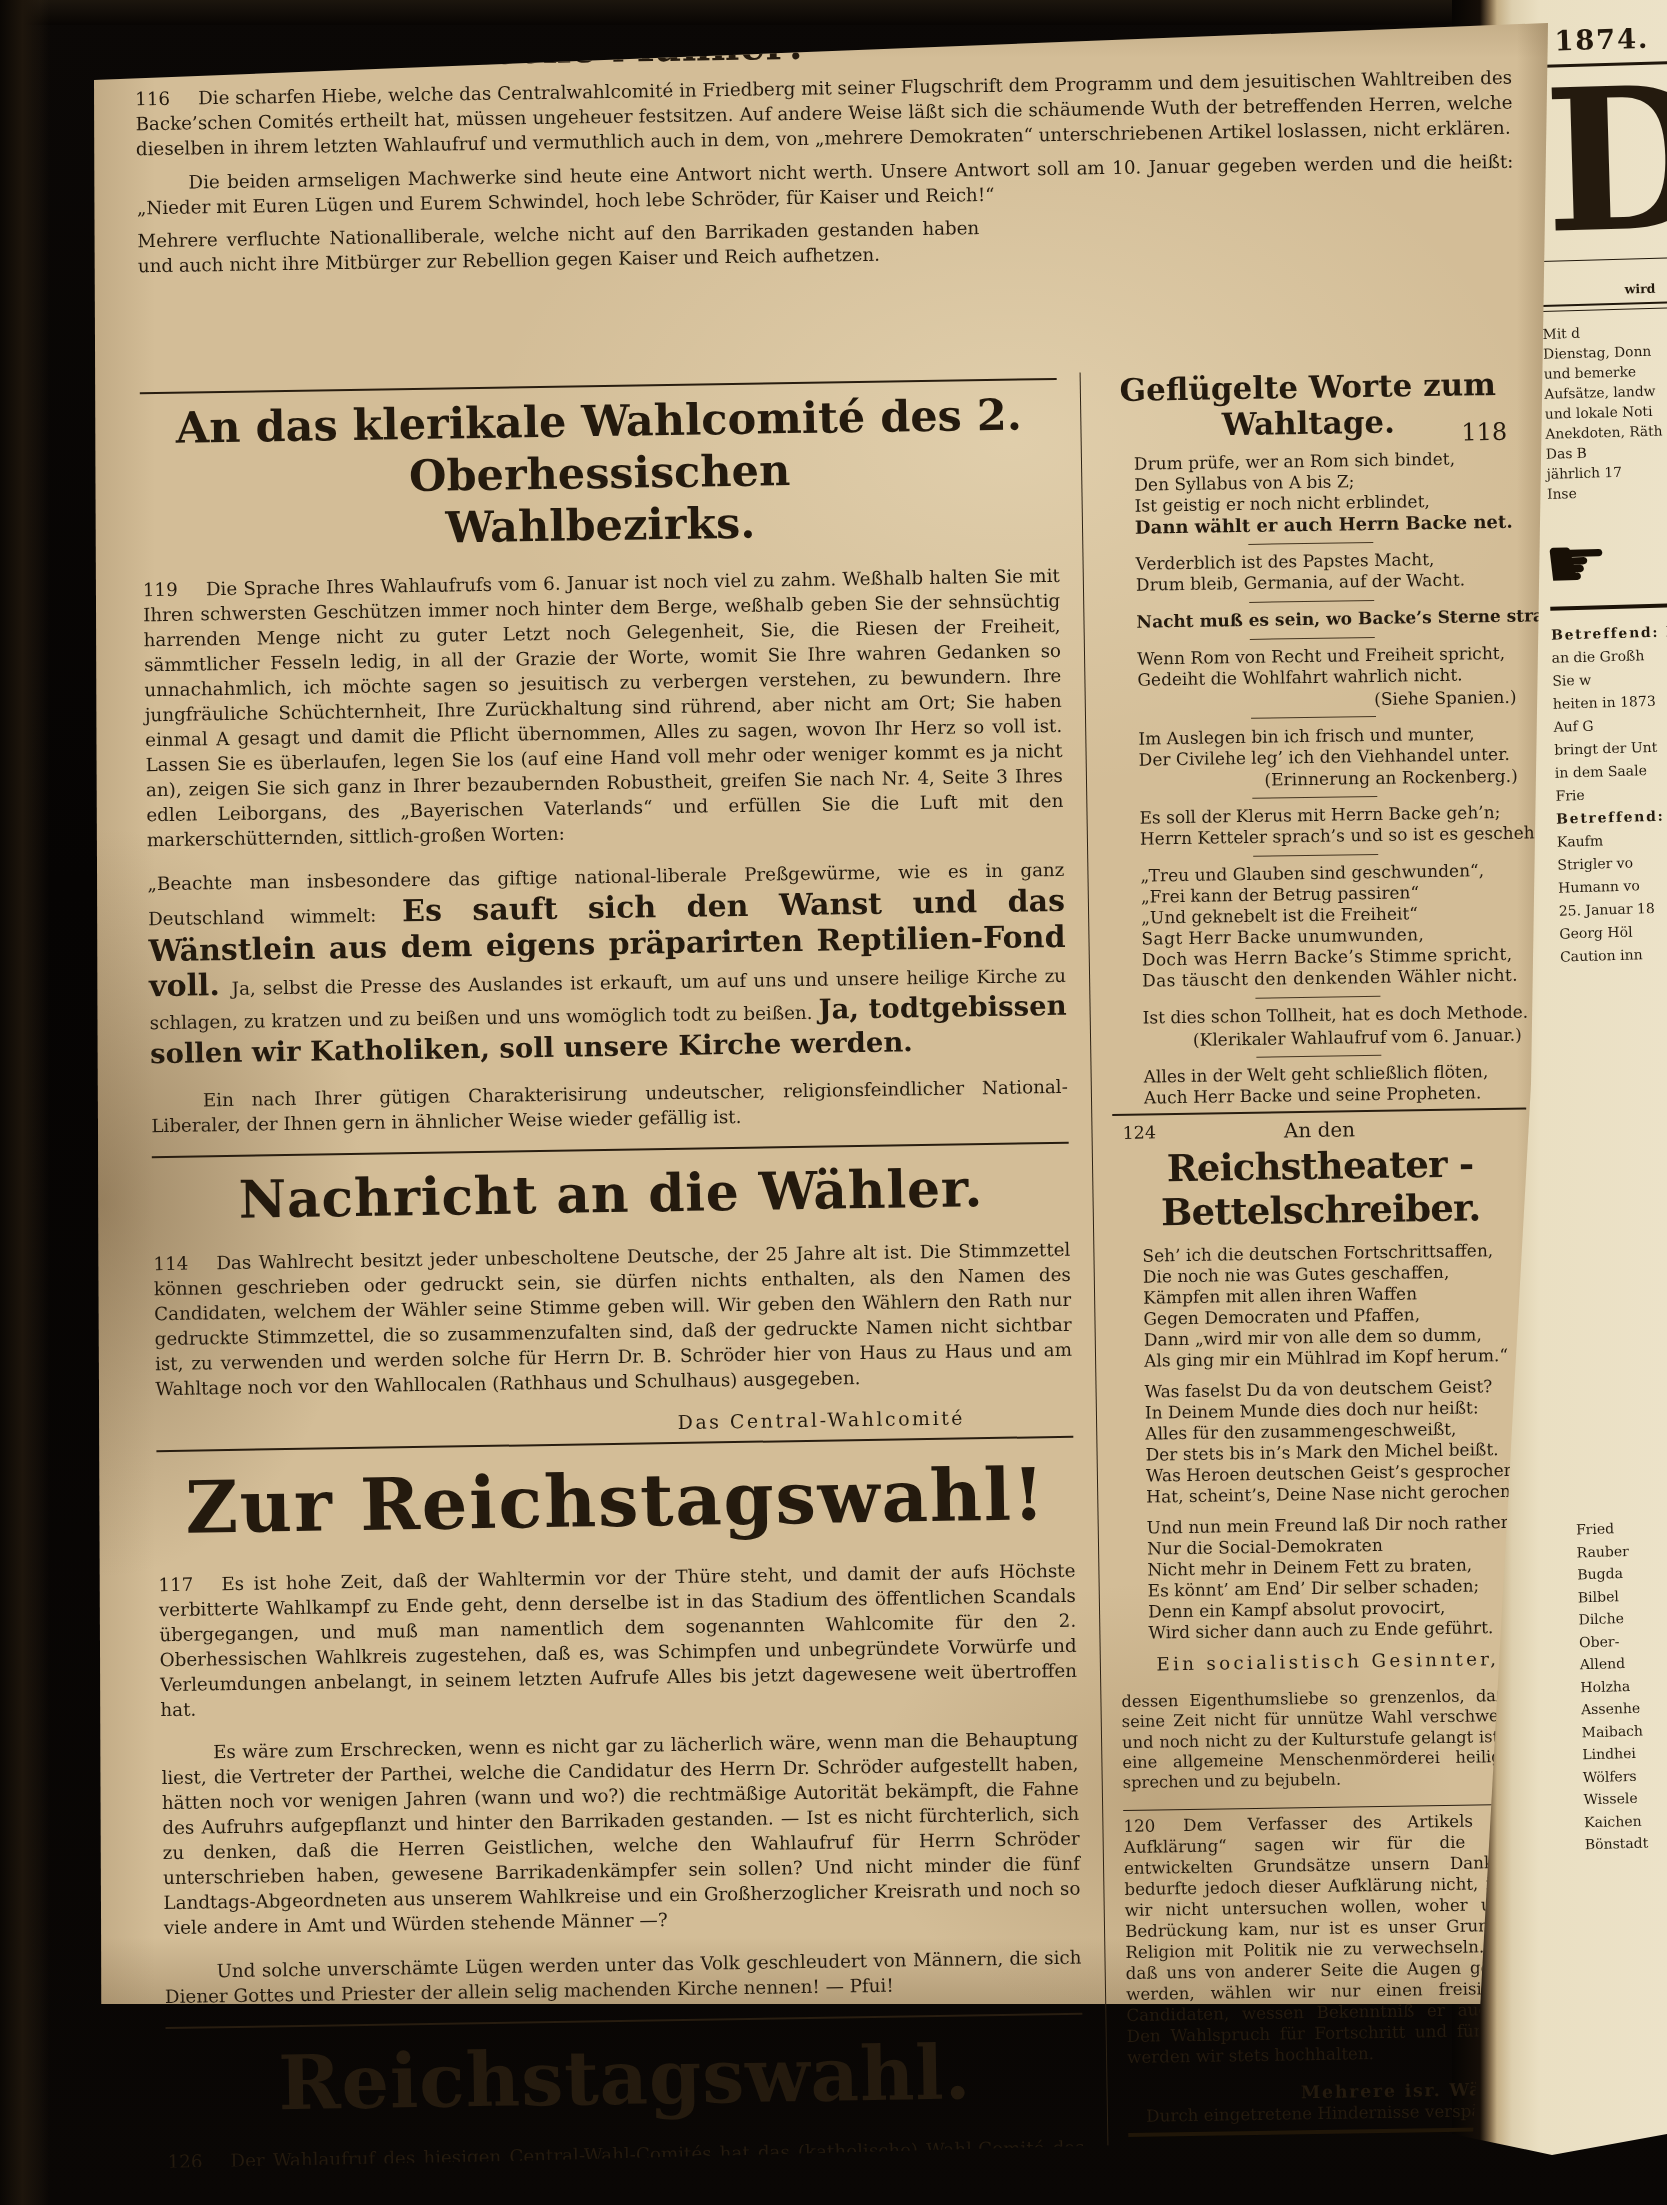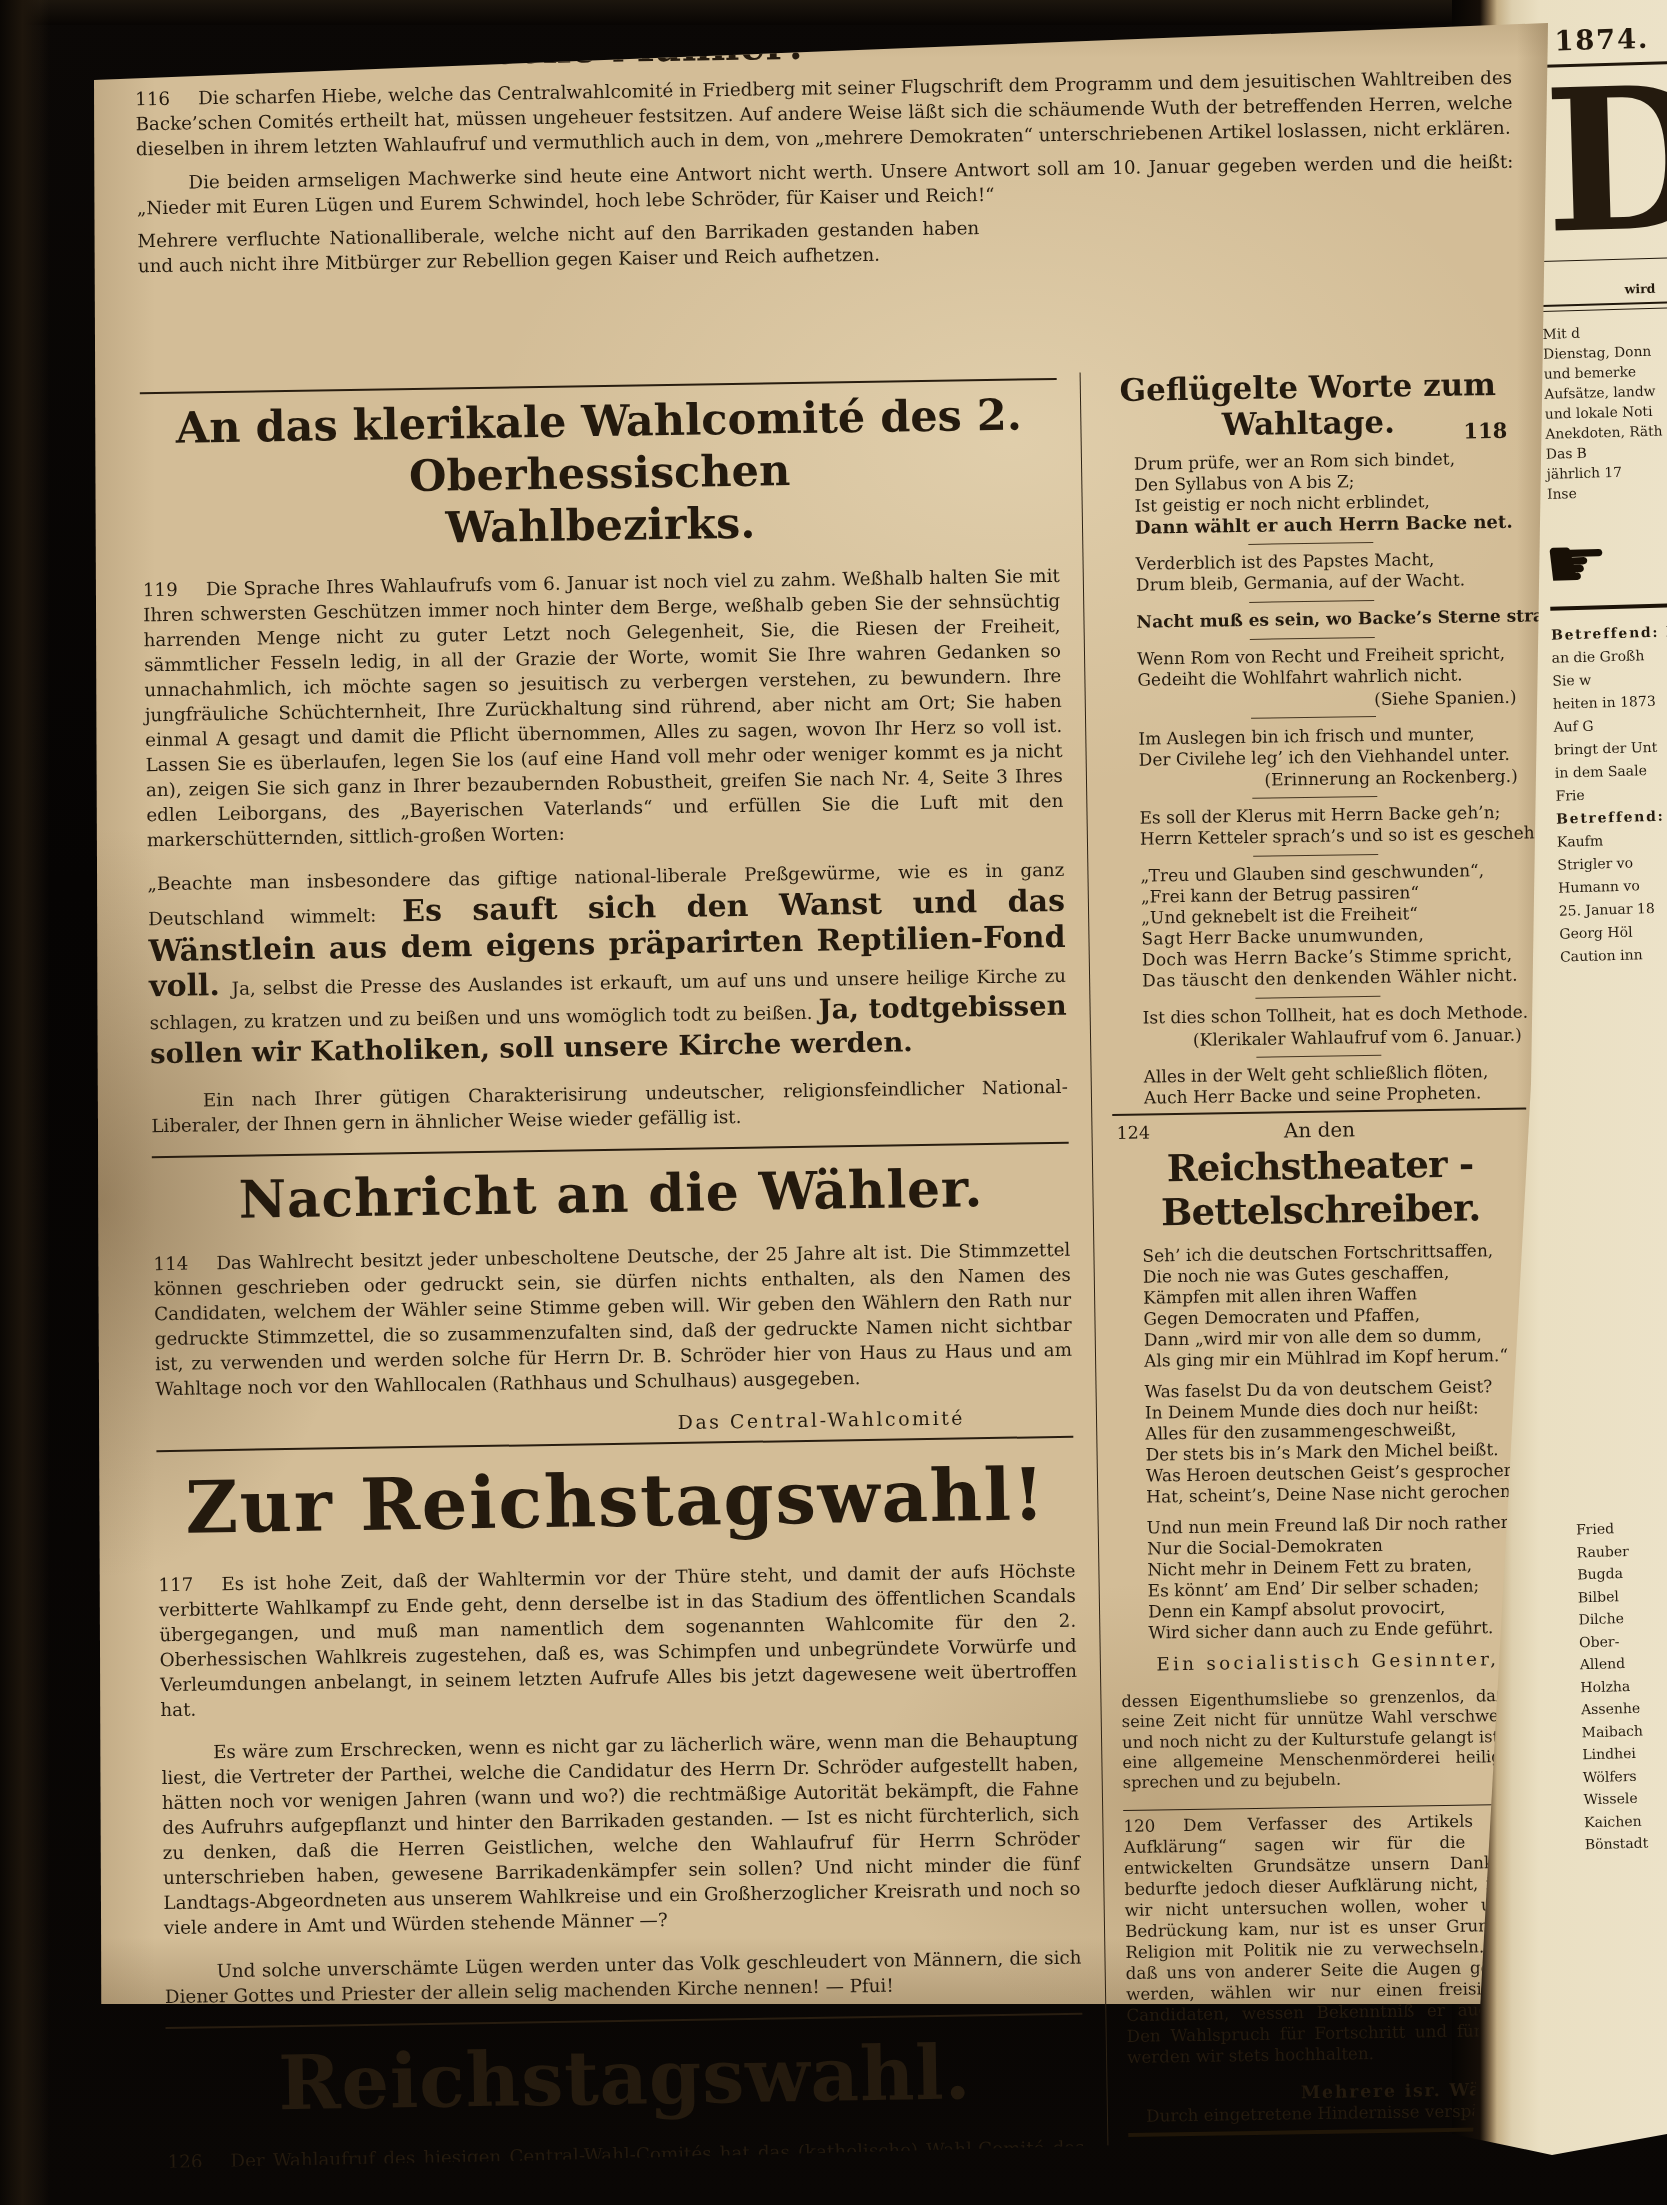--- a/index.html
+++ b/index.html
@@ -71,32 +71,32 @@
   .h-nachricht{font-size:52px;font-weight:700;text-align:center;margin:11.7px 0 20px;letter-spacing:0.8px;}
   .h-zurwahl{font-size:72px;font-weight:700;text-align:center;margin:13.3px 0 22px;letter-spacing:1.7px;}
   .h-reichstag{font-size:75px;font-weight:700;text-align:center;margin:11.7px 0 20px;letter-spacing:0.8px;}
 
   .quote{text-align:justify;margin:6.7px 0 8.3px;}
   .q-n{font-size:18.3px;line-height:27.5px;}
   .q-big{font-size:30px;line-height:35px;font-weight:700;}
   .q-big2{font-size:27.5px;line-height:33px;font-weight:700;}
   .sig-central{text-align:right;padding-right:108px;letter-spacing:2.5px;font-size:19px;margin:3.3px 0 8.3px;}
 
-  .no-118{position:absolute;right:8.3px;top:52px;font-size:21px;font-weight:700;}
+  .no-118{position:absolute;right:8.3px;top:52px;font-size:24px;font-weight:400;}
   .h-winged{font-size:31px;font-weight:700;text-align:center;margin:0 0 10px;}
   .stanza{margin:0 0 1.7px 32px;font-size:17px;line-height:21px;}
   .stanza div{white-space:nowrap;}
   .st-w0 div:nth-child(4){font-weight:700;white-space:normal;font-size:18px;}
   .st-w2 div{font-weight:700;}
   .st-w6 div:nth-child(4),.st-w6 div:nth-child(5),.st-w6 div:nth-child(6){letter-spacing:0.4px;}
   .attr{text-align:right;font-size:17px;padding-right:3.3px;margin:0 0 1.7px;}
   .vsep{width:125px;margin:7.5px auto;border-top:1.7px solid #443521;}
 
   .bettel-head{position:relative;margin-top:3.3px;}
-  .artno-abs{position:absolute;left:4px;top:1.7px;font-size:17.5px;}
+  .artno-abs{position:absolute;left:10px;top:1.7px;font-size:17.5px;}
   .h-kicker{text-align:center;font-size:20px;margin:1.7px 0 1.7px;}
   .h-bettel{font-size:37px;font-weight:700;text-align:center;margin:0 0 11.7px;letter-spacing:-0.8px;}
   .stanza-b{margin:0 0 10px 28px;font-size:17px;line-height:21px;}
   .stanza-b div{white-space:nowrap;}
   .sig-soc{text-align:center;letter-spacing:3.3px;font-size:18.3px;margin:3.3px 0 3.3px;}
   .ps{text-align:justify;font-size:16.3px;line-height:20.4px;}
   .p120{text-align:justify;font-size:16.7px;line-height:21px;margin-top:3.3px;}
   .sig-voters{text-align:right;font-weight:700;letter-spacing:1.7px;font-size:17.5px;padding-right:6.7px;margin:0;}
   .note{font-size:16.7px;margin:1.7px 0 6.7px;padding-left:18.3px;}
 

